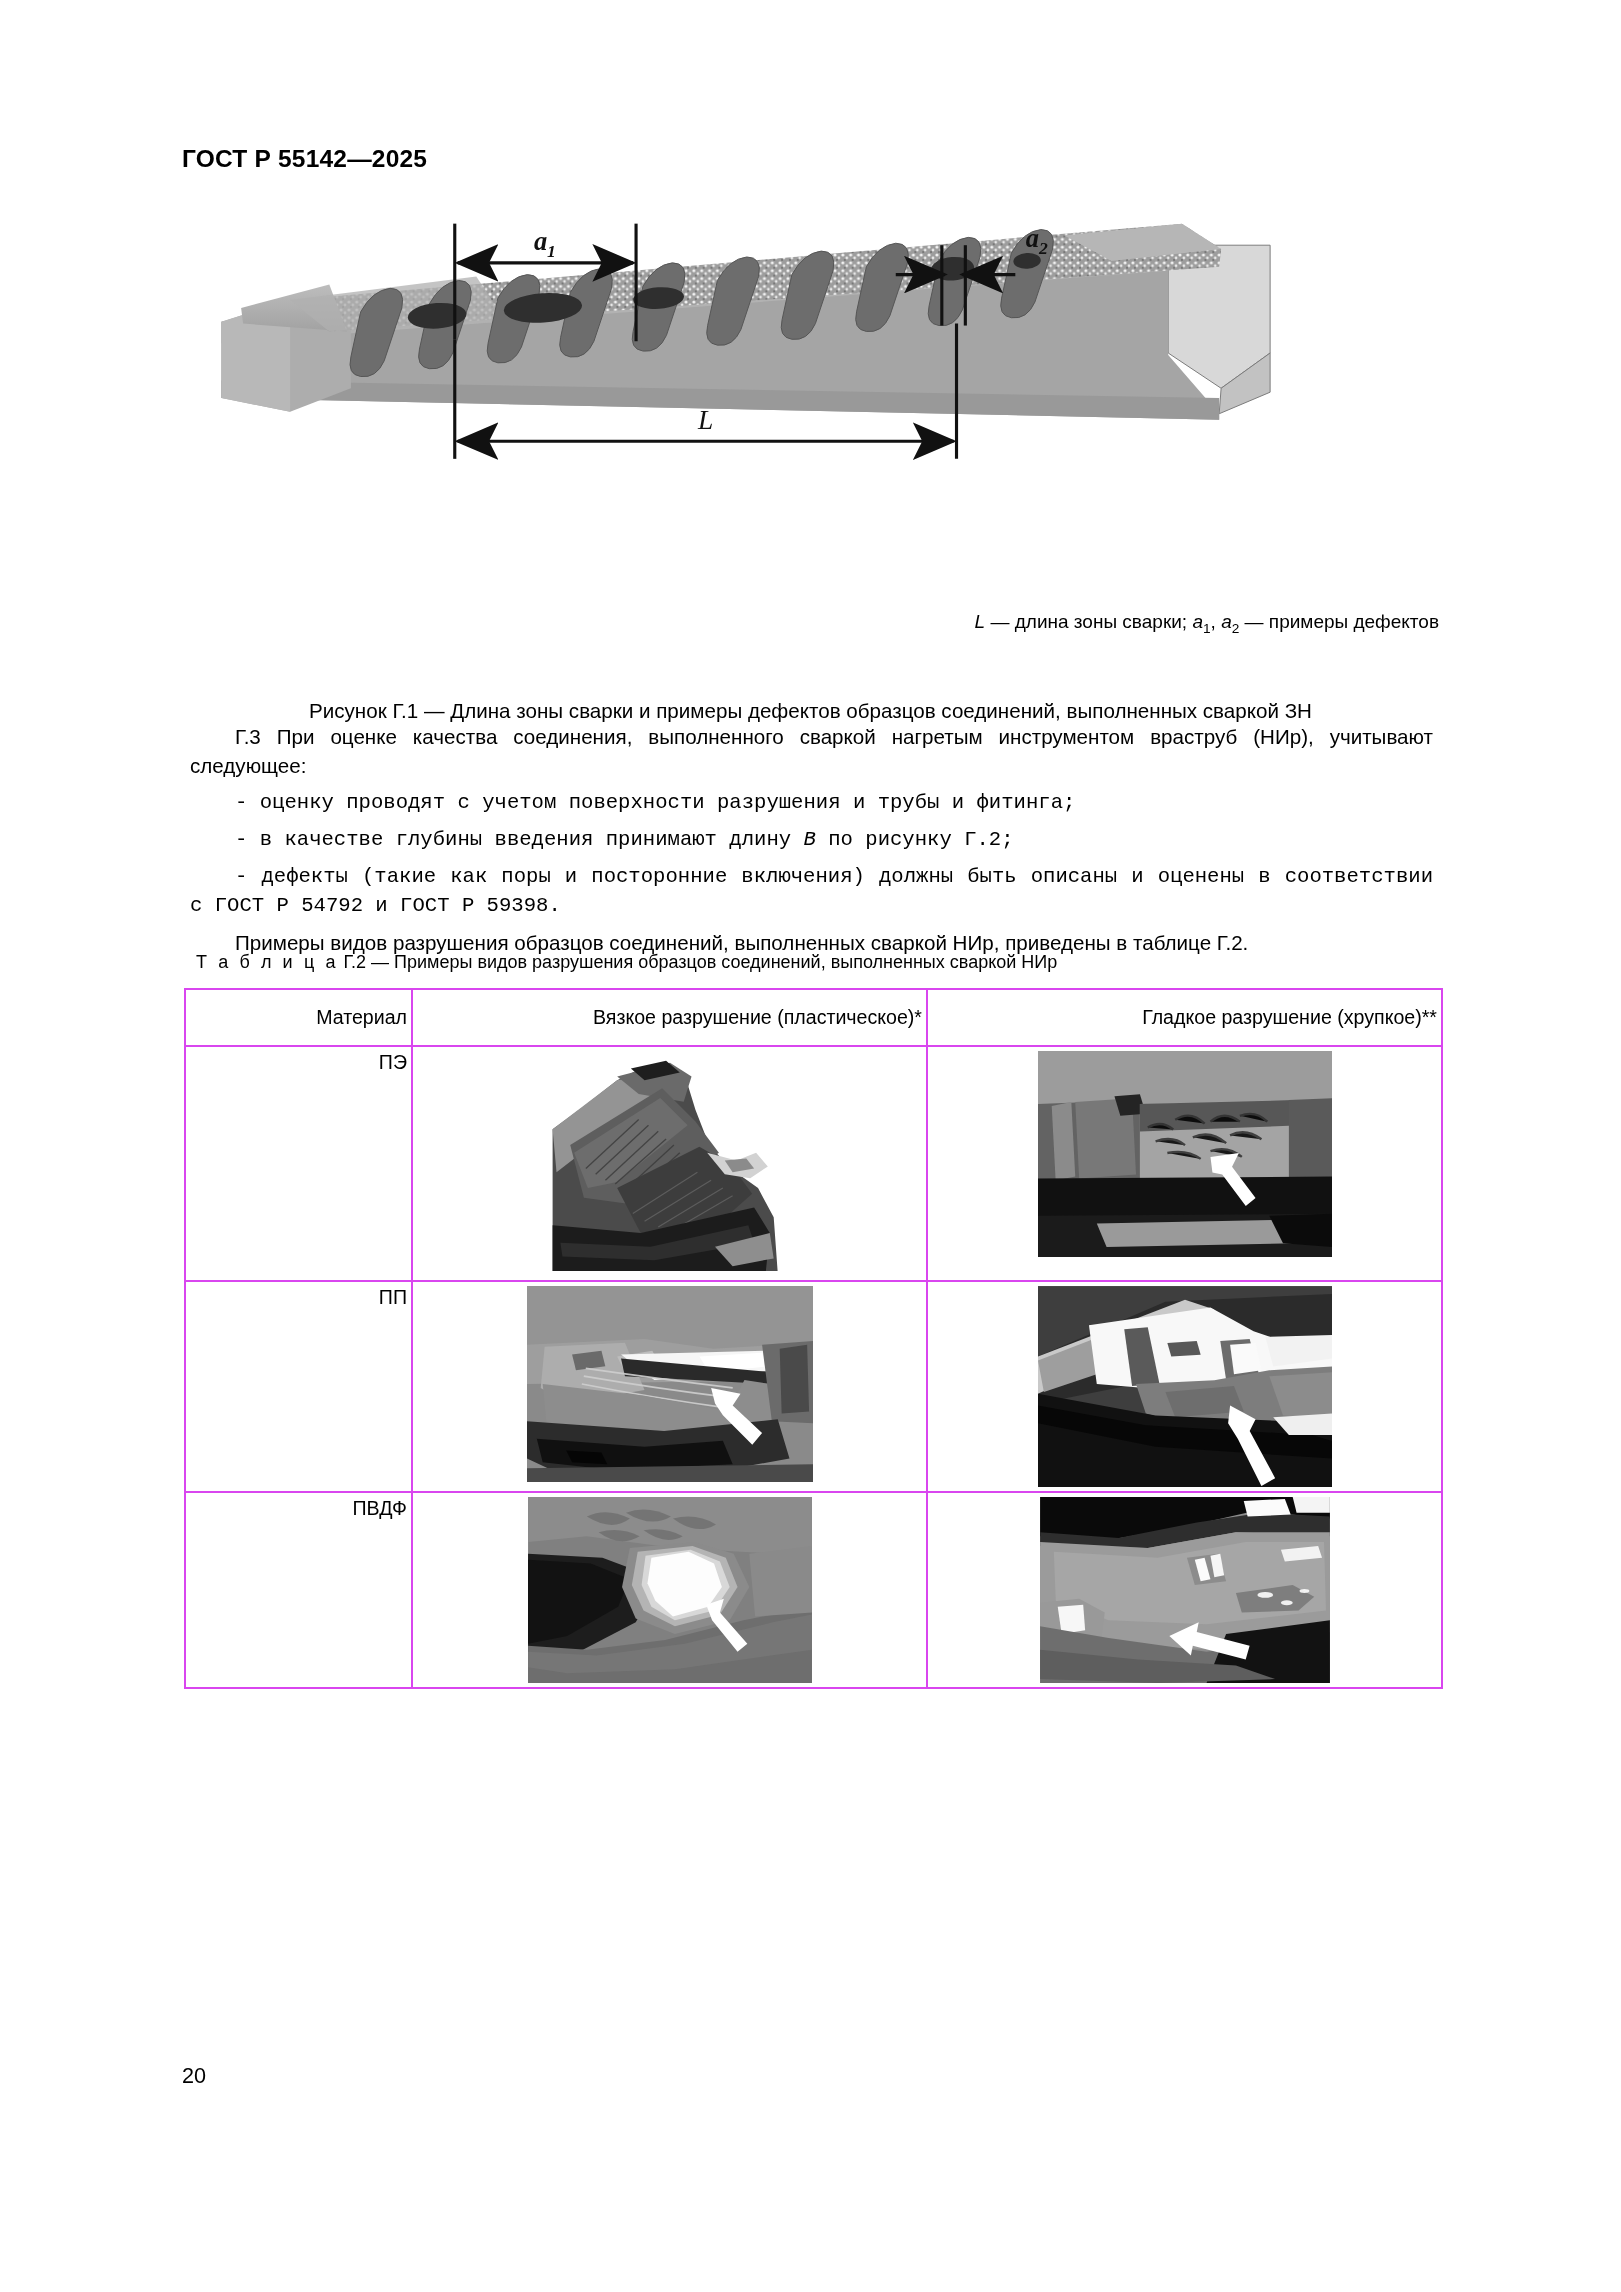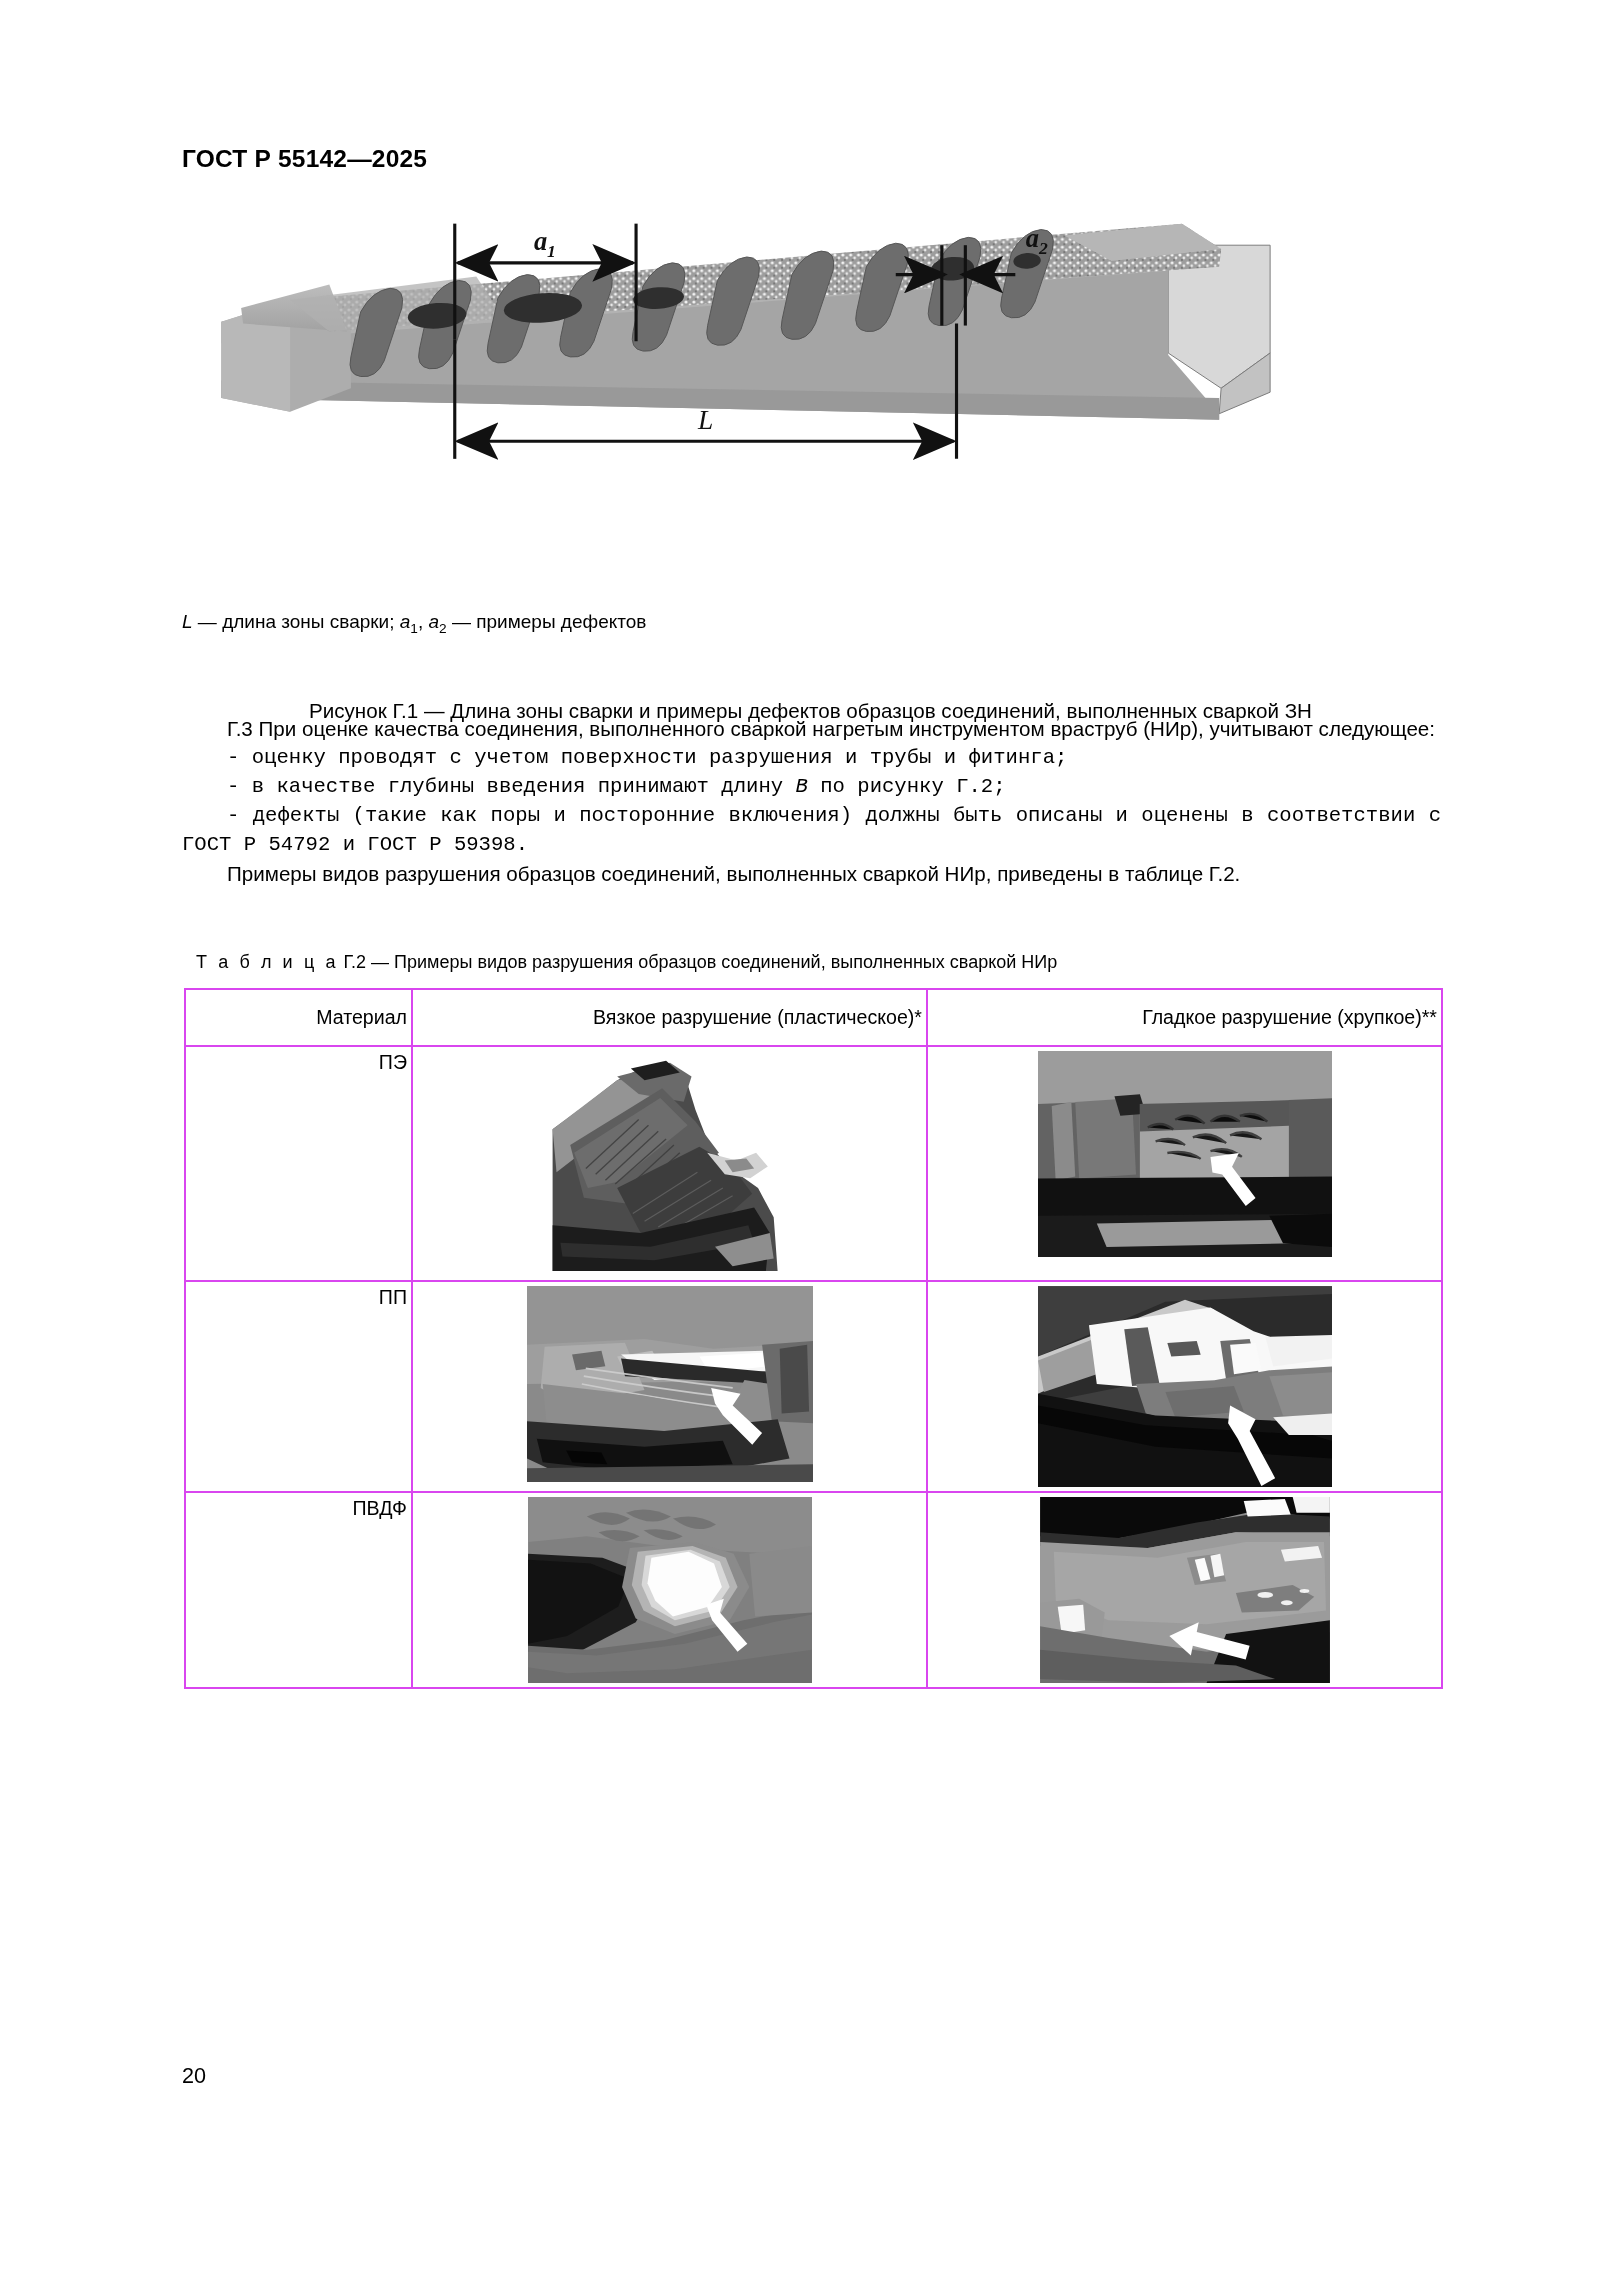--- a/index.html
+++ b/index.html
@@ -40,21 +40,21 @@
     width: 1257px;
     height: 392px;
   }
   .fig-svg { display:block; }
 
   .fig-legend {
     position: absolute;
     left: 182px;
     top: 611px;
     width: 1257px;
-    text-align: left;
+    text-align: right;
     font-size: 19px;
   }
   .fig-caption {
     position: absolute;
     left: 182px;
     top: 655px;
     width: 1257px;
     text-align: center;
     font-size: 20.6px;
     margin-top: 44px;
@@ -65,21 +65,21 @@
   
   .body-text {
     position: absolute;
     left: 182px;
     top: 714px;
     width: 1259px;
     font-size: 20.6px;
     line-height: 29px;
   }
   .body-text p {
-    margin: 0;
+    margin: 8px;
     text-align: justify;
     text-justify: inter-word;
   }
   .indent { text-indent: 45px; }
   .dash-item { text-indent: 45px; font-family: Liberation Mono, monospace; }
 
   .table-title {
     position: absolute;
     left: 196px;
     top: 944px;

